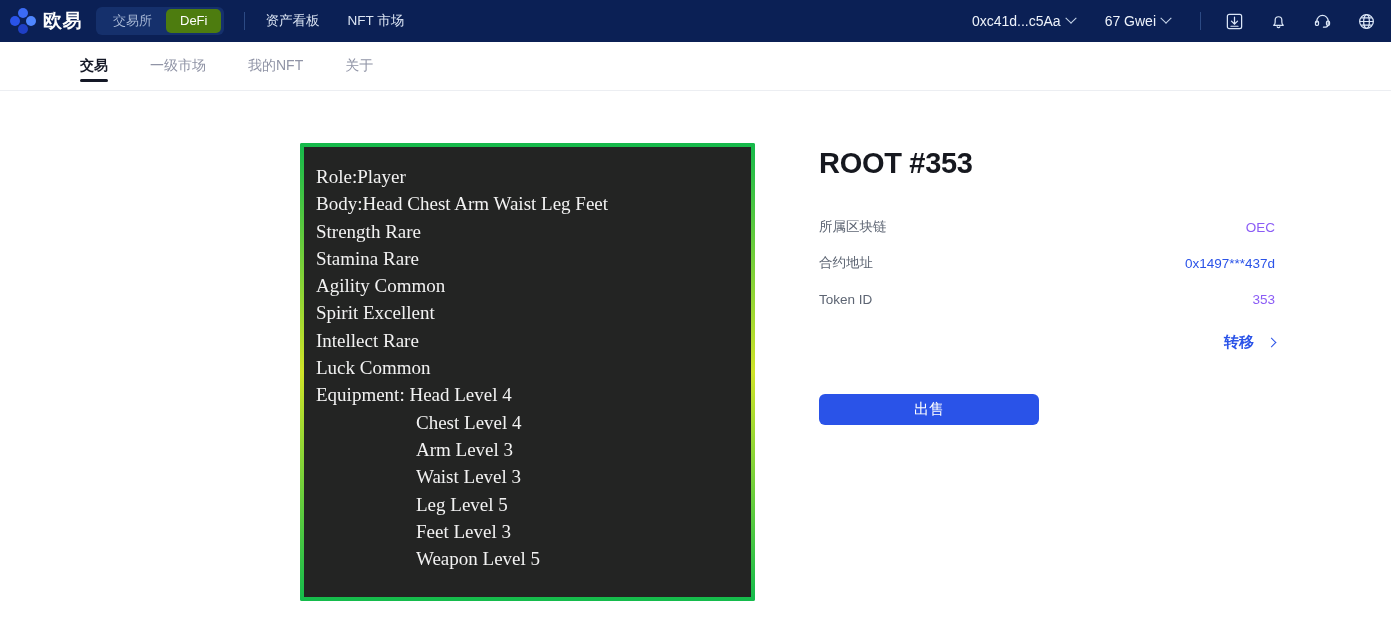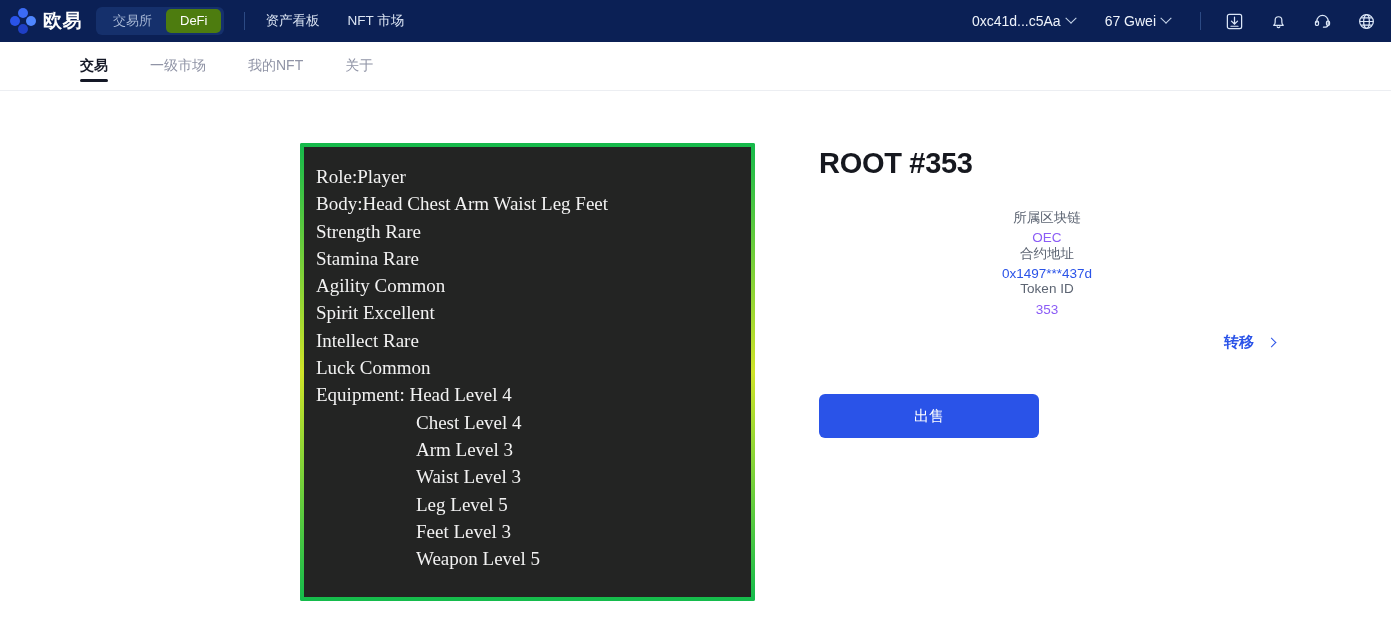--- a/index.html
+++ b/index.html
@@ -174,21 +174,20 @@
     color: #16181f;
     letter-spacing: -0.3px;
     margin-bottom: 29px;
   }
   .row {
     display: flex;
     align-items: center;
     justify-content: space-between;
     height: 36px;
     font-size: 13.5px;
-    flex-direction: column;
   }
   .row-label { color: #5d6573; }
   .row-value { color: #8b5cf6; }
   .row-value.link { color: #2a53e8; }
   .transfer {
     display: flex;
     align-items: center;
     justify-content: flex-end;
     gap: 14px;
     margin-top: 16px;
@@ -199,21 +198,21 @@
   .chev-r {
     width: 7px; height: 7px;
     border-top: 1.7px solid #2a53e8;
     border-right: 1.7px solid #2a53e8;
     transform: rotate(45deg);
     margin-bottom: 1px;
   }
   .sell-btn {
     margin-top: 42px;
     width: 220px;
-    height: 44px;
+    height: 31px;
     background: #2a53e8;
     border: none;
     border-radius: 6px;
     color: #ffffff;
     font-size: 15px;
     font-family: Liberation Serif, serif;
     display: flex;
     align-items: center;
     justify-content: center;
   }

